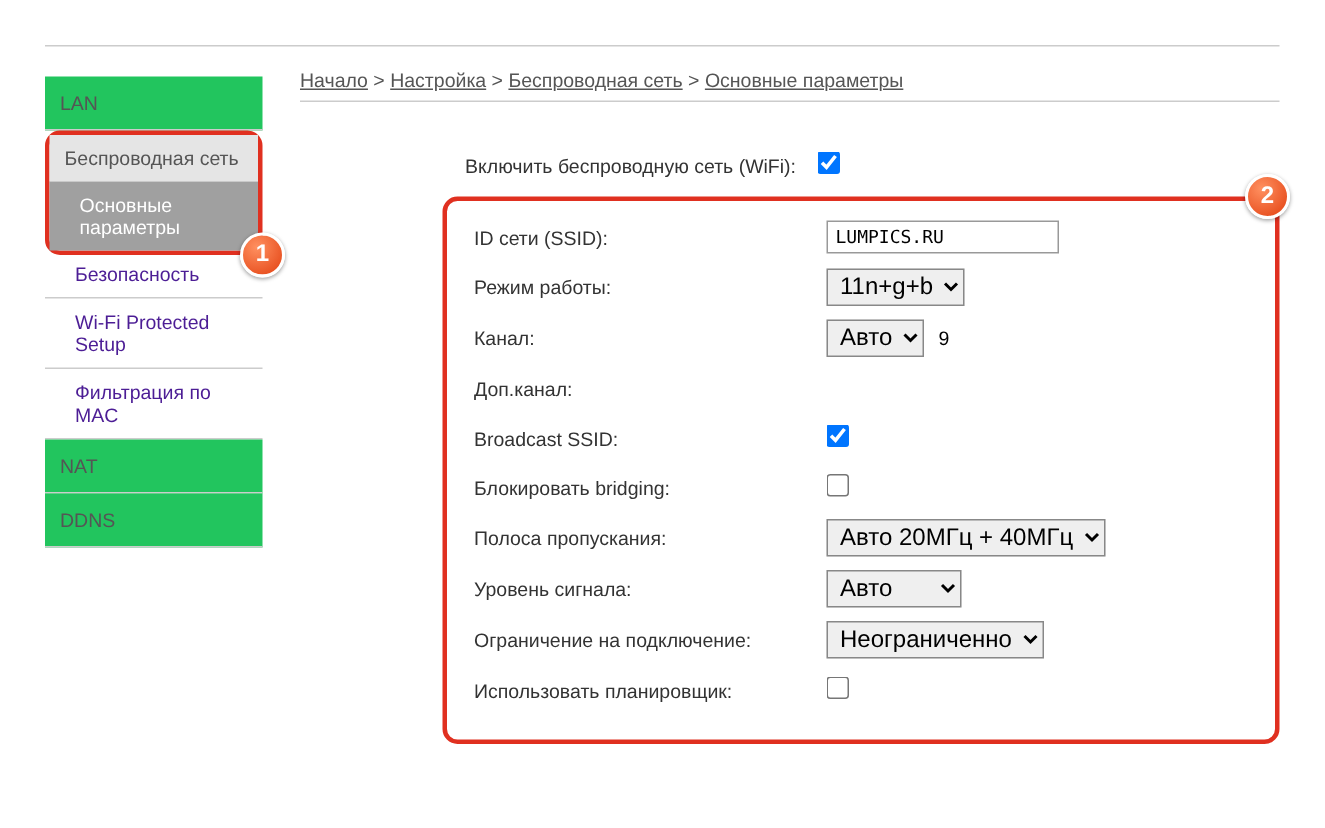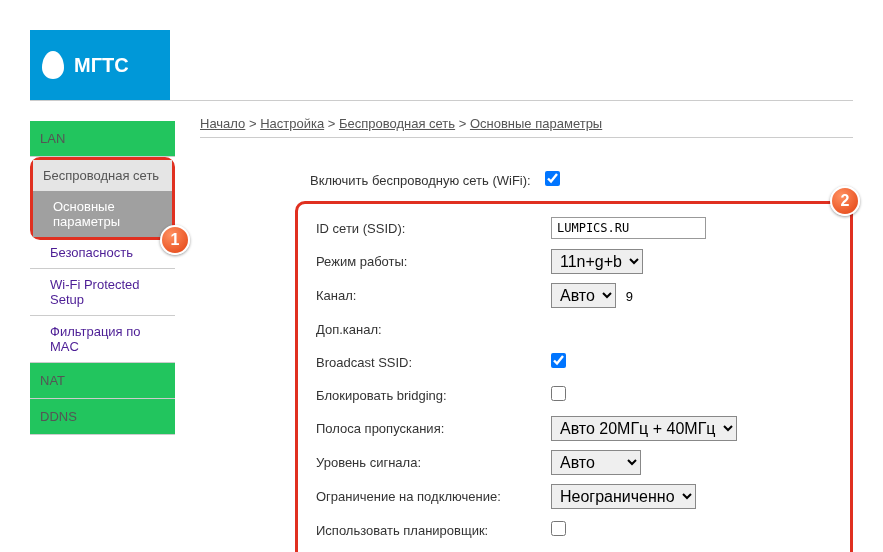--- a/index.html
+++ b/index.html
@@ -30,24 +30,20 @@
     .badge { position: absolute; width: 30px; height: 30px; border-radius: 50%; background: radial-gradient(circle at 35% 30%, #ff9060, #e24010); color: #fff; display: flex; align-items: center; justify-content: center; font-weight: bold; font-size: 16px; border: 2px solid #fff; box-shadow: 0 1px 3px rgba(0,0,0,0.4); }
     .badge1 { bottom: -18px; right: -18px; }
     .badge2 { top: -18px; right: -10px; }
     .chan-extra { margin-left: 6px; }
   </style>
 </head>
 <body>
 
 <div class="container">
   <div class="header">
-    <div class="logo">
-      <div class="logo-icon"></div>
-      <span>МГТС</span>
-    </div>
   </div>
 
   <div class="main">
     <div class="sidebar">
       <div class="side-item">LAN</div>
       <div class="highlight-box1">
         <div class="side-group">Беспроводная сеть</div>
         <div class="side-sub">Основные параметры</div>
         <div class="badge badge1">1</div>
       </div>

